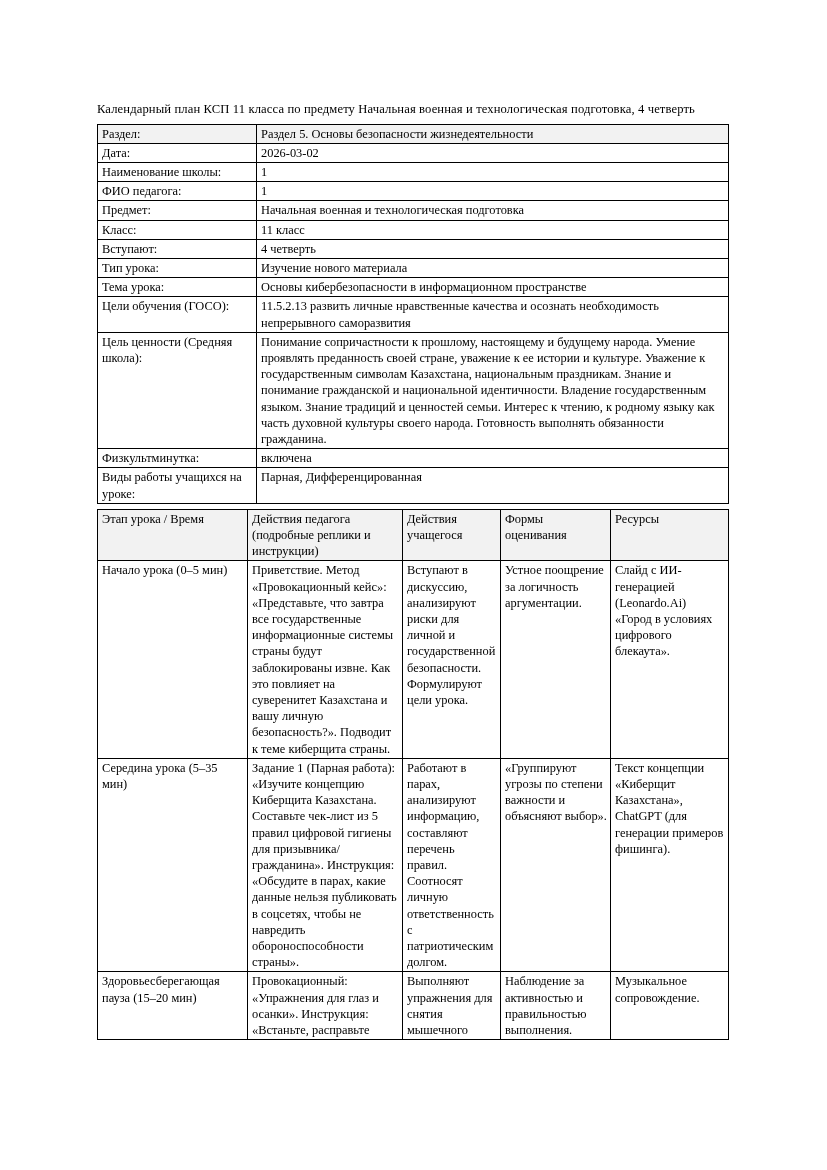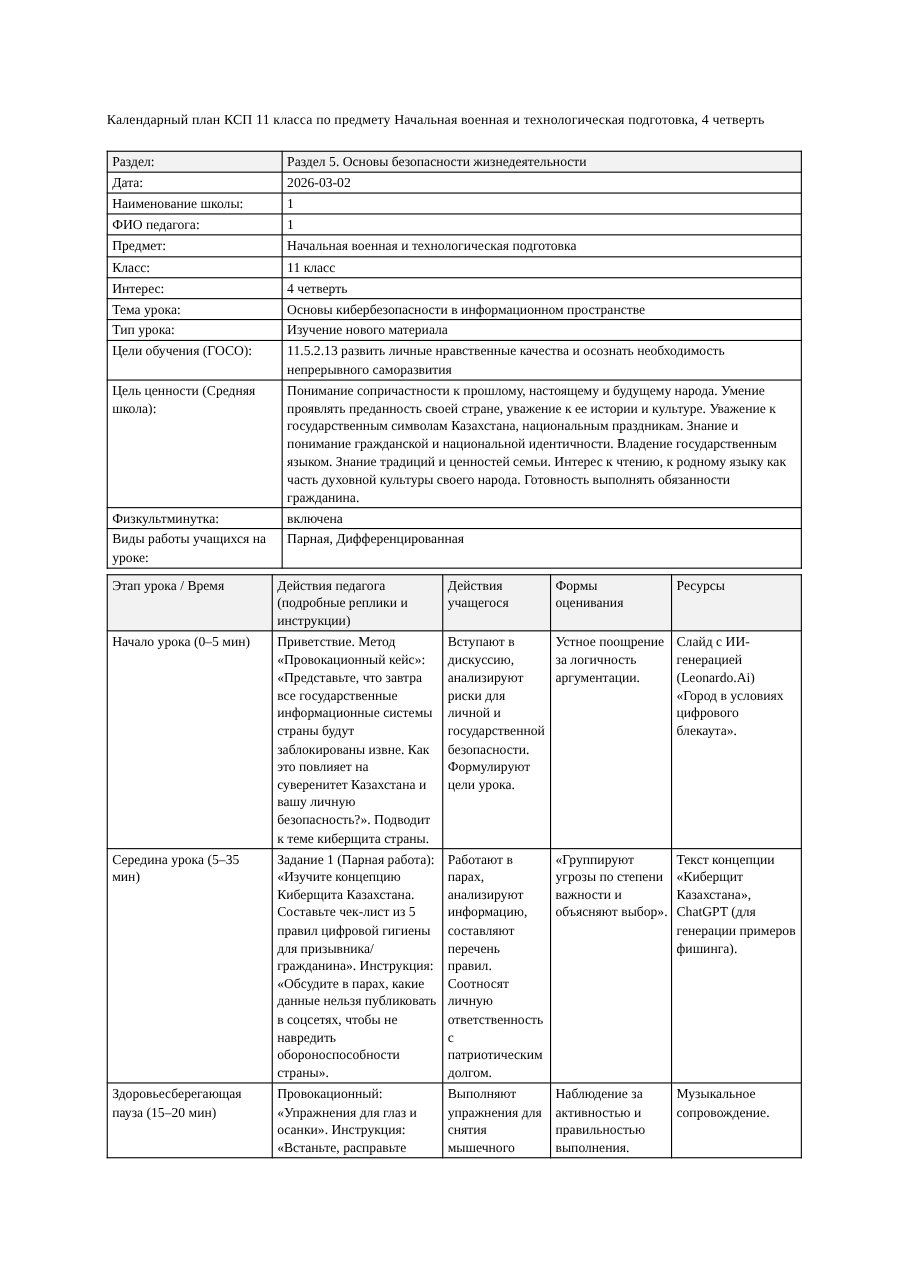--- a/index.html
+++ b/index.html
@@ -25,21 +25,21 @@
   }
   .content {
     position: absolute;
     left: 97px;
     top: 101px;
     width: 632px;
   }
   .doc-title {
     font-size: 12.6px;
     line-height: 16.5px;
-    margin: 0 0 19px 0;
+    margin: 0 0 6px 0;
     font-weight: normal;
     letter-spacing: 0.01em;
   }
   table.doc-table {
     border-collapse: collapse;
     width: 631px;
     table-layout: fixed;
     font-size: 12.4px;
     line-height: 16.2px;
   }
@@ -112,30 +112,30 @@
           </tr>
           <tr>
             <td>Предмет:</td>
             <td>Начальная военная и технологическая подготовка</td>
           </tr>
           <tr>
             <td>Класс:</td>
             <td>11 класс</td>
           </tr>
           <tr>
-            <td>Интерес:</td>
+            <td>Вступают:</td>
             <td>4 четверть</td>
+          </tr>
+          <tr>
+            <td>Тип урока:</td>
+            <td>Изучение нового материала</td>
           </tr>
           <tr>
             <td>Тема урока:</td>
             <td>Основы кибербезопасности в информационном пространстве</td>
-          </tr>
-          <tr>
-            <td>Тип урока:</td>
-            <td>Изучение нового материала</td>
           </tr>
           <tr>
             <td>Цели обучения (ГОСО):</td>
             <td>11.5.2.13 развить личные нравственные качества и осознать необходимость непрерывного саморазвития</td>
           </tr>
           <tr>
             <td>Цель ценности (Средняя школа):</td>
             <td>Понимание сопричастности к прошлому, настоящему и будущему народа. Умение проявлять преданность своей стране, уважение к ее истории и культуре. Уважение к государственным символам Казахстана, национальным праздникам. Знание и понимание гражданской и национальной идентичности. Владение государственным языком. Знание традиций и ценностей семьи. Интерес к чтению, к родному языку как часть духовной культуры своего народа. Готовность выполнять обязанности гражданина.</td>
           </tr>
           <tr>

